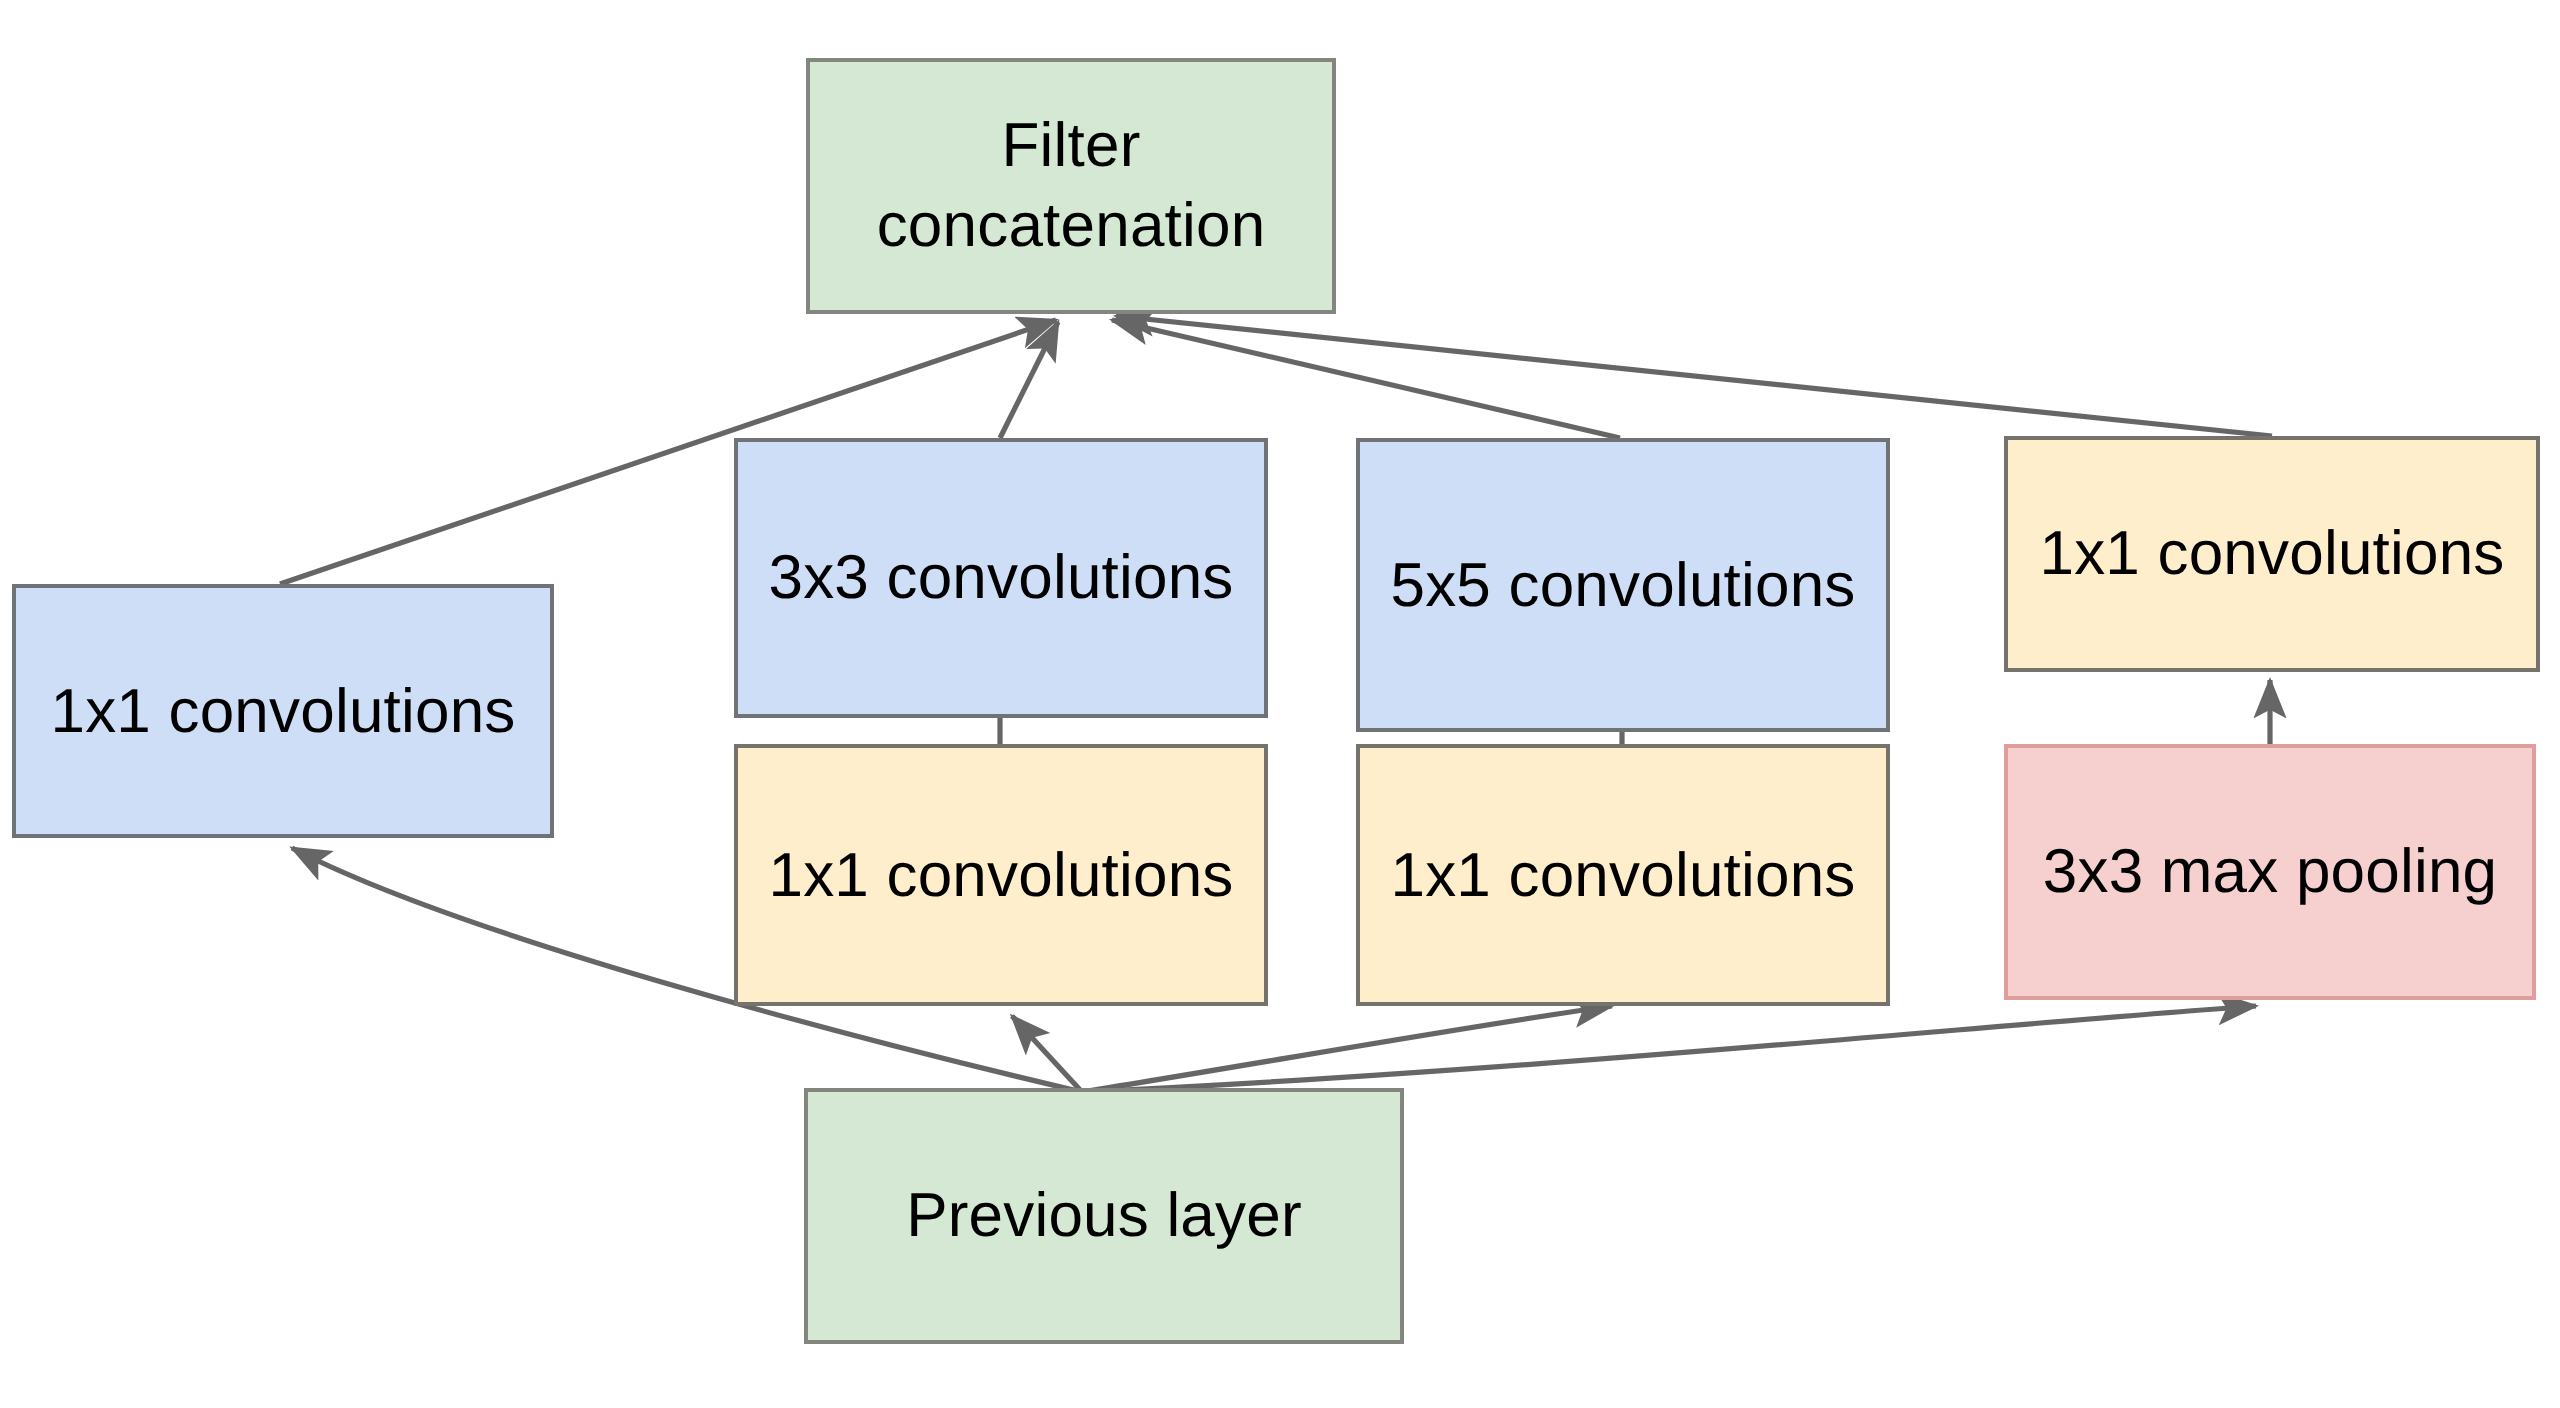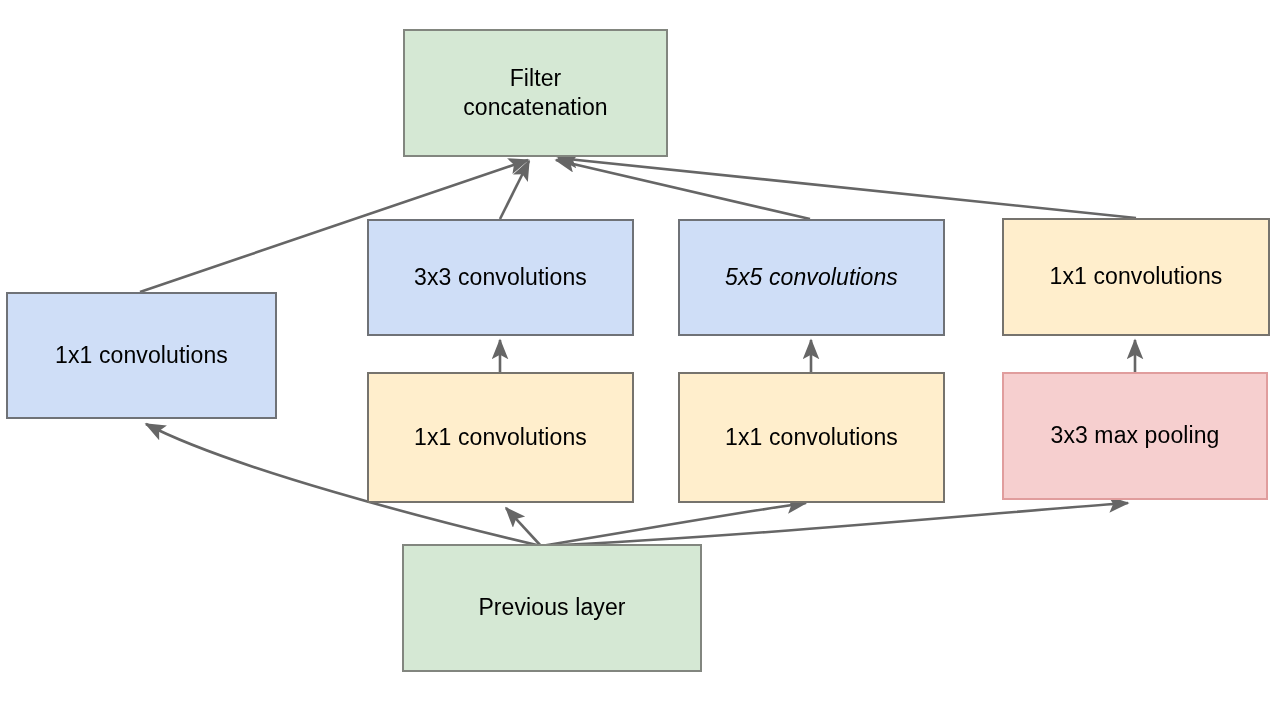--- a/index.html
+++ b/index.html
@@ -29,21 +29,21 @@
   .node {
     position: absolute;
     box-sizing: border-box;
     border: 2px solid #666666;
     display: flex;
     align-items: center;
     justify-content: center;
     text-align: center;
     color: #000000;
     font-family: "Liberation Sans", sans-serif;
-    font-size: 23px;
+    font-size: 31px;
     line-height: 1.28;
     letter-spacing: 0.1px;
   }
   .node .node-label {
     display: block;
     padding: 0 6px;
     white-space: pre-line;
   }
   .fill-green  { background: #d5e8d4; border-color: #82867f; }
   .fill-blue   { background: #cfdef7; border-color: #6f7277; }
@@ -74,24 +74,24 @@
         <path d="M 811 372 L 811 340" marker-end="url(#arrowhead)"></path>
         <path d="M 1135 372 L 1135 340" marker-end="url(#arrowhead)"></path>
       </g>
   </svg>
 
   <div id="nodes-layer">
       <div class="node fill-green" style="left: 403px; top: 29px; width: 265px; height: 128px;">
         <span class="node-label">Filter
 concatenation</span>
       </div>
-      <div class="node fill-blue" style="left: 367px; top: 219px; width: 267px; height: 117px;">
+      <div class="node fill-blue" style="left: 367px; top: 219px; width: 267px; height: 140px;">
         <span class="node-label">3x3 convolutions</span>
       </div>
-      <div class="node fill-blue" style="left: 678px; top: 219px; width: 267px; height: 117px; font-style: italic;">
+      <div class="node fill-blue" style="left: 678px; top: 219px; width: 267px; height: 147px;">
         <span class="node-label">5x5 convolutions</span>
       </div>
       <div class="node fill-yellow" style="left: 1002px; top: 218px; width: 268px; height: 118px;">
         <span class="node-label">1x1 convolutions</span>
       </div>
       <div class="node fill-blue" style="left: 6px; top: 292px; width: 271px; height: 127px;">
         <span class="node-label">1x1 convolutions</span>
       </div>
       <div class="node fill-yellow" style="left: 367px; top: 372px; width: 267px; height: 131px;">
         <span class="node-label">1x1 convolutions</span>

